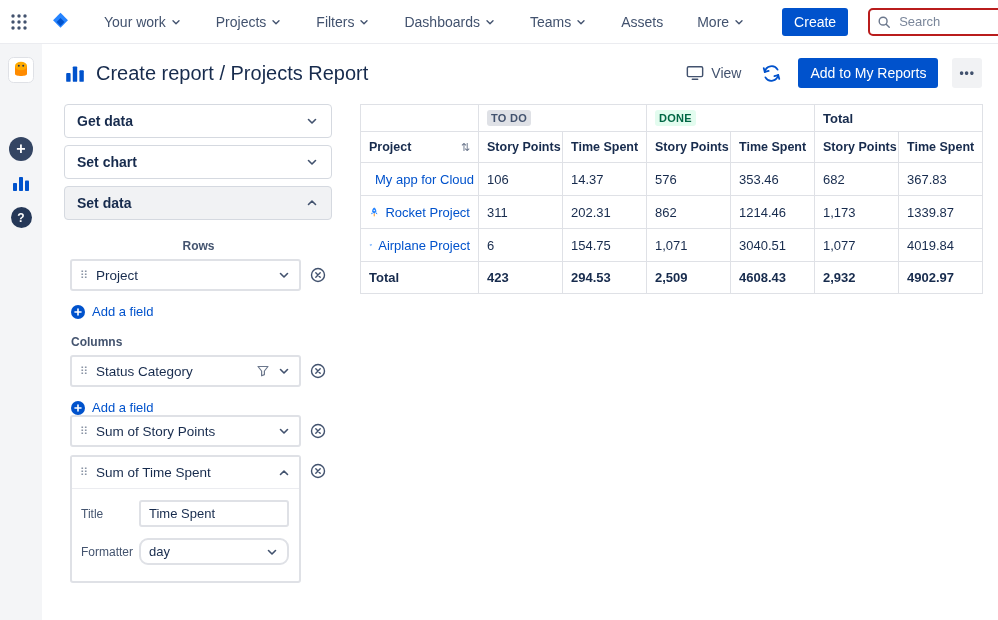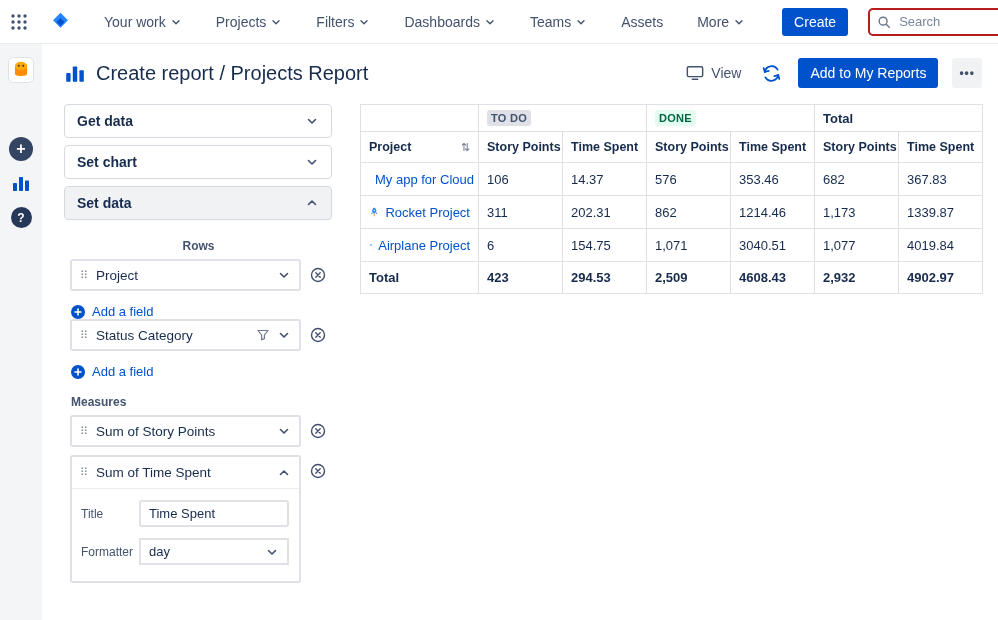--- a/index.html
+++ b/index.html
@@ -75,21 +75,21 @@
     font-family: inherit; padding: 0; }
   .measure2-row { margin-top: 8px; }
   .measure-expanded { flex: 1; border: 2px solid #DFE1E6; border-radius: 3px; background: #fff; min-width: 0; }
   .measure-expanded .select.inner { border: none; border-bottom: 1px solid #EBECF0; border-radius: 0; }
   .measure-body { padding: 11px 10px 14px 9px; }
   .prop-row { display: flex; align-items: center; margin-bottom: 11px; }
   .prop-row:last-child { margin-bottom: 2px; }
   .prop-label { width: 58px; font-size: 12px; color: #44546F; flex: none; }
   .text-input { flex: 1; height: 27px; border: 2px solid #DFE1E6; border-radius: 3px; padding: 0 8px;
     font-size: 13px; font-family: inherit; color: #172B4D; outline: none; min-width: 0; }
-  .mini-select { flex: 1; height: 27px; border: 2px solid #DFE1E6; border-radius: 0; display: flex;
+  .mini-select { flex: 1; height: 27px; border: 2px solid #DFE1E6; border-radius: 9px; display: flex;
     align-items: center; justify-content: space-between; padding: 0 8px; font-size: 13px; color: #172B4D;
     cursor: pointer; min-width: 0; gap: 29px; }
   
   .report { flex: 1; }
   table { border-collapse: collapse; width: 622px; table-layout: fixed; }
   th, td { border: 1px solid #DFE1E6; padding: 8px 8px; text-align: left; font-size: 13px;
     color: #172B4D; white-space: nowrap; overflow: hidden; }
   .group-row td { padding: 5px 8px; }
   th { font-weight: 700; font-size: 12.5px; }
   .th-inner { display: flex; align-items: center; justify-content: space-between; }
@@ -290,20 +290,21 @@
             </button>
           </div>
           <button class="add-field">
             <svg width="14" height="14" viewBox="0 0 14 14">
                 <circle cx="7" cy="7" r="7" fill="#0052CC"></circle>
                 <path d="M7 4v6M4 7h6" stroke="#fff" stroke-width="1.6" stroke-linecap="round"></path>
               </svg>
             <span>Add a field</span>
           </button>
 
+          <div class="field-label">Columns</div>
           <div class="field-row">
             <div class="select">
               <span class="drag">⠿</span>
               <span class="lbl">Status Category</span>
               <svg width="12" height="12" viewBox="0 0 12 12">
                   <path d="M1 1.5h10L7.4 6v3.6l-2.8 1.2V6z" fill="none" stroke="#6B778C" stroke-width="1.2" stroke-linejoin="round"></path>
                 </svg>
               <svg width="14" height="14" viewBox="0 0 14 14">
                   <path d="M3.5 5.5L7 9l3.5-3.5" fill="none" stroke="#42526E" stroke-width="1.6" stroke-linecap="round" stroke-linejoin="round"></path>
                 </svg>
@@ -316,21 +317,20 @@
             </button>
           </div>
           <button class="add-field">
             <svg width="14" height="14" viewBox="0 0 14 14">
                 <circle cx="7" cy="7" r="7" fill="#0052CC"></circle>
                 <path d="M7 4v6M4 7h6" stroke="#fff" stroke-width="1.6" stroke-linecap="round"></path>
               </svg>
             <span>Add a field</span>
           </button>
 
-          <div class="field-label">Measures</div>
           <div class="field-row">
             <div class="select">
               <span class="drag">⠿</span>
               <span class="lbl">Sum of Story Points</span>
               <svg width="14" height="14" viewBox="0 0 14 14">
                   <path d="M3.5 5.5L7 9l3.5-3.5" fill="none" stroke="#42526E" stroke-width="1.6" stroke-linecap="round" stroke-linejoin="round"></path>
                 </svg>
             </div>
             <button class="remove-btn">
               <svg width="16" height="16" viewBox="0 0 16 16">

